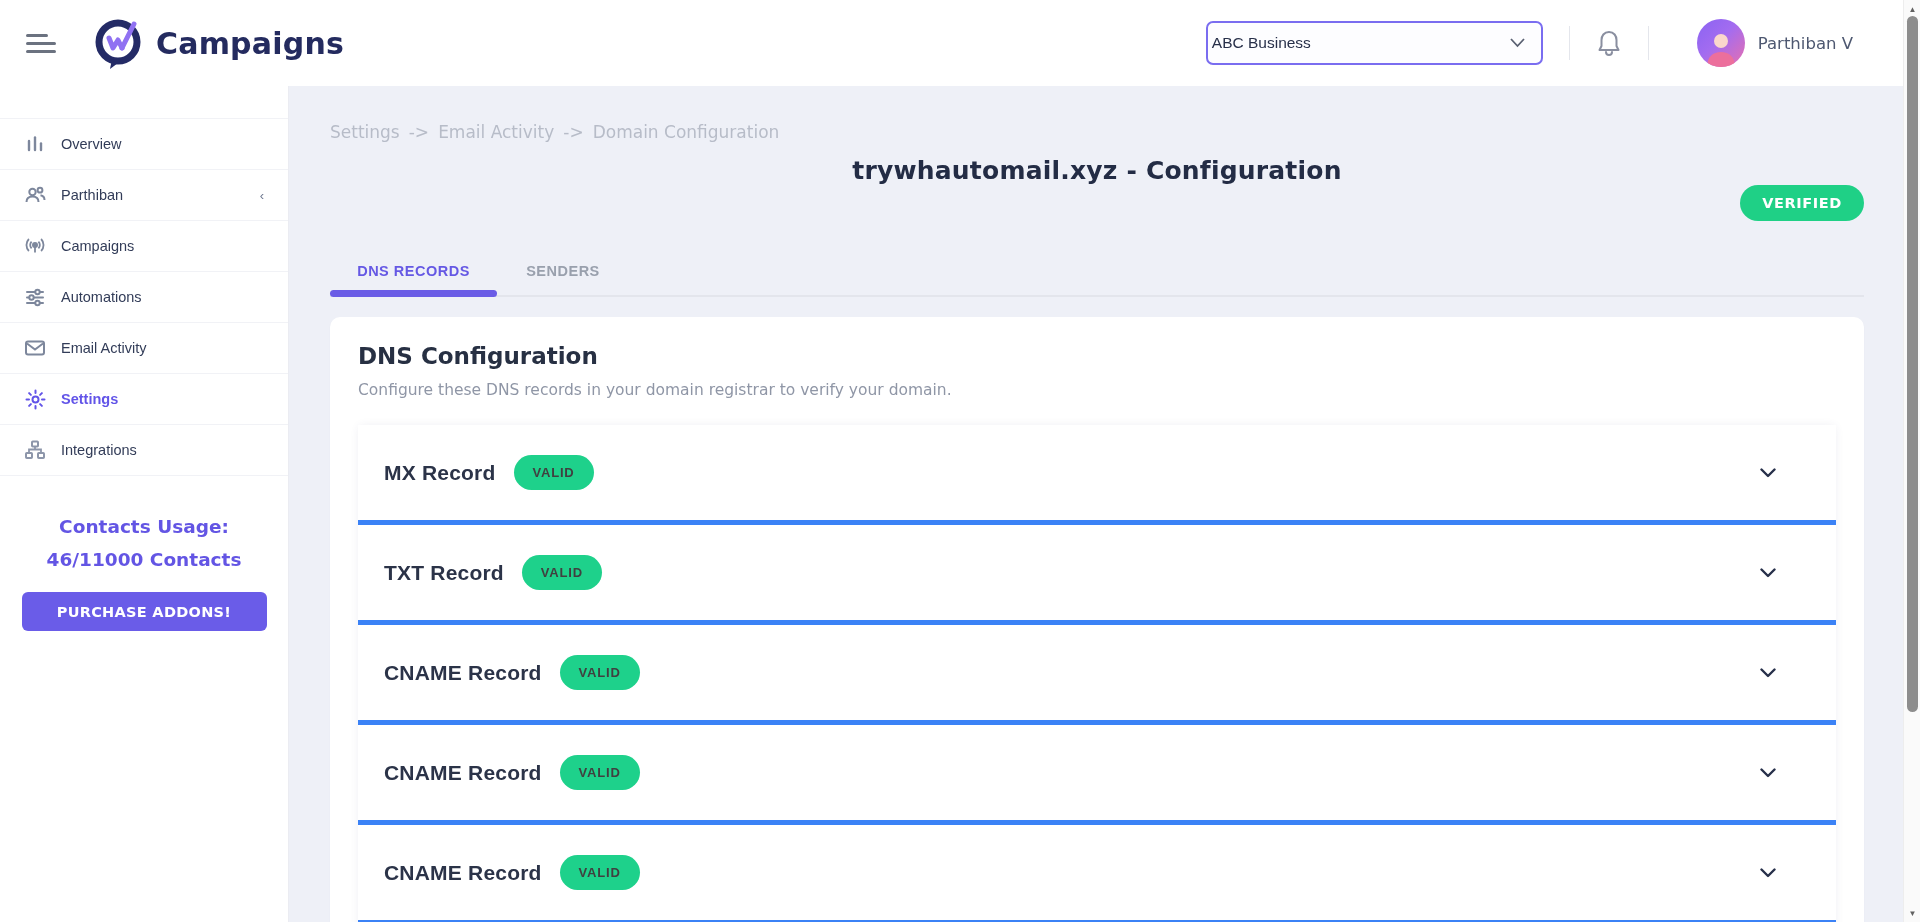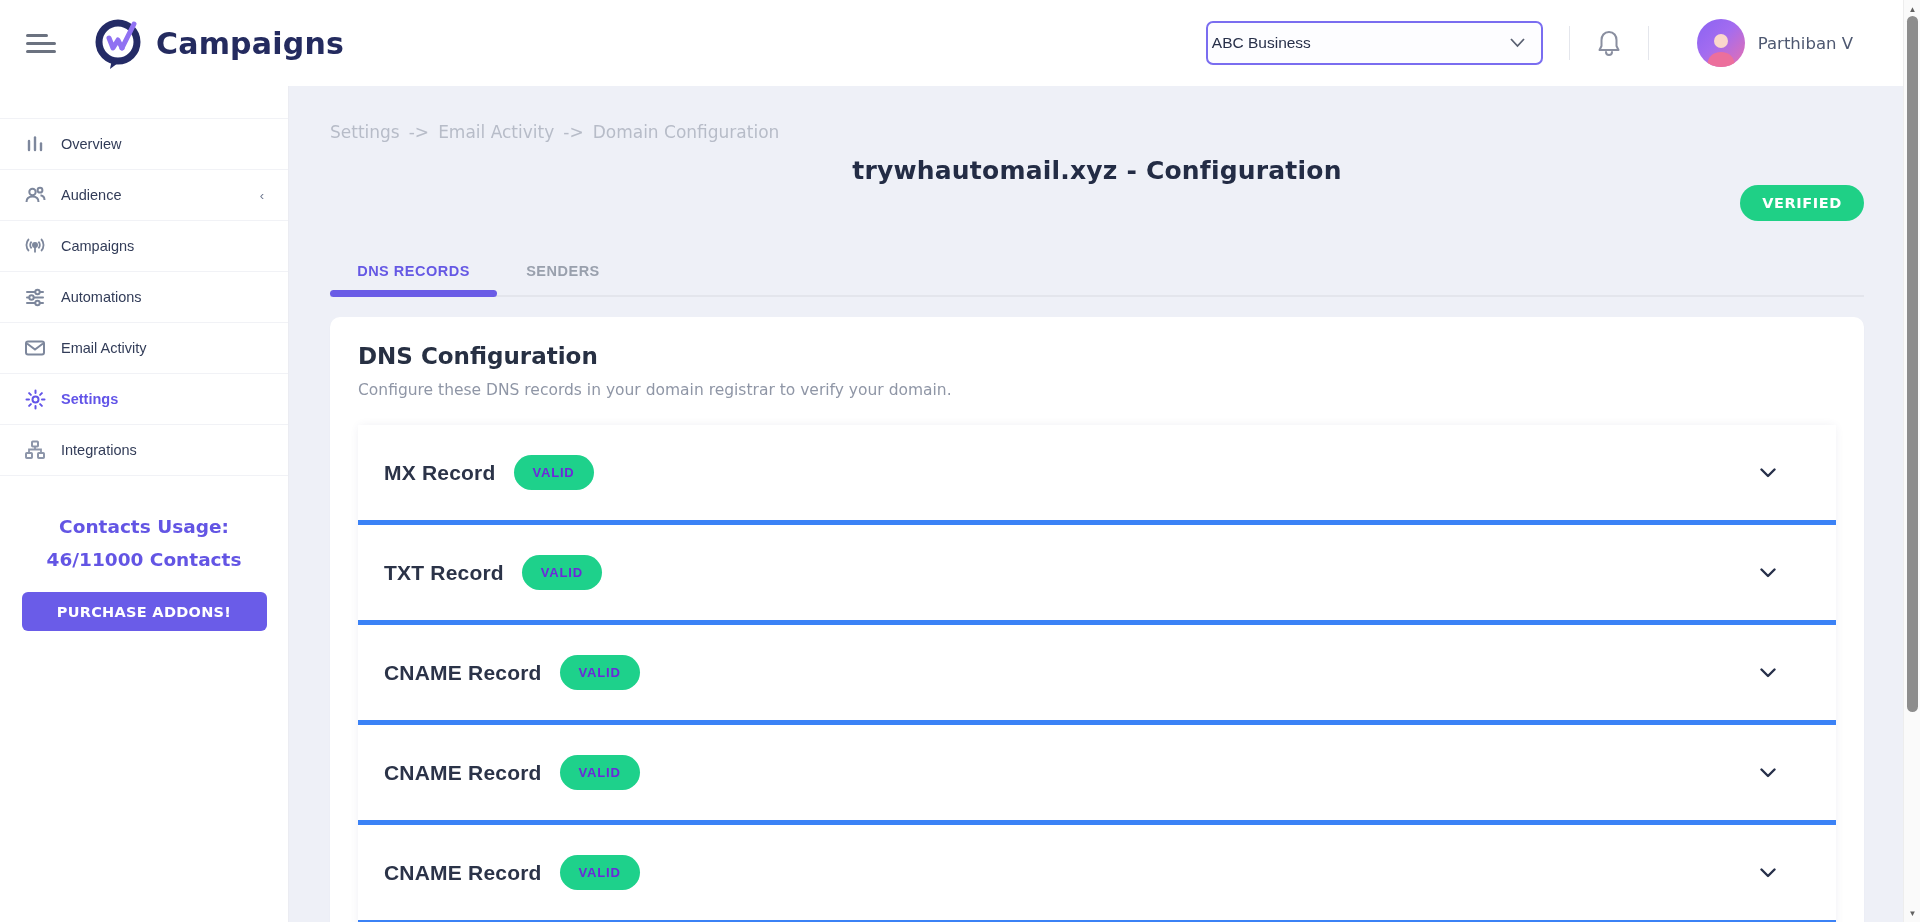--- a/index.html
+++ b/index.html
@@ -70,21 +70,21 @@
   .tab-line { height:2px; background:#e3e5ec; margin-top:4px; }
 
   .card { margin-top:20px; background:#fff; border-radius:10px; height:660px; padding:26px 28px; box-shadow:0 1px 2px rgba(40,50,90,0.04); }
   .card-title { font-family:"DejaVu Sans", sans-serif; font-size:23px; font-weight:bold; color:#273043; }
   .card-sub { margin-top:12px; font-size:15.5px; color:#8f96a6; font-family:"DejaVu Sans", sans-serif; }
 
   .accordion { margin-top:26px; border-radius:6px; box-shadow:0 0 8px rgba(60,70,110,0.08); background:#fff; }
   .record-row { height:100px; display:flex; align-items:center; padding:0 26px; border-bottom:5px solid #3b82f6; cursor:pointer; background:#fff; }
   .record-row.partial { height:39px; border-bottom:none; }
   .rec-name { font-size:21px; font-weight:bold; color:#2b3348; letter-spacing:0.2px; }
-  .valid-badge { margin-left:18px; background:#1ed18b; color:#6d28d9; font-weight:bold; font-size:13px;
+  .valid-badge { margin-left:18px; background:#1ed18b; color:#404040; font-weight:bold; font-size:13px;
     letter-spacing:0.8px; padding:10px 19px; border-radius:18px; }
   .rec-chevron { margin-left:auto; margin-right:34px; display:flex; }
 </style>
 </head>
 <body>
 
 <div class="app">
 
   <div class="header">
     <div class="hamburger">
@@ -153,21 +153,21 @@
         <span class="ic">
           <svg width="22" height="20" viewBox="0 0 22 20">
               <g fill="none" stroke="#7d879c" stroke-width="2">
             <circle cx="8.5" cy="7" r="3.2"></circle>
             <path d="M2.5 17 C2.5 13 5 11.5 8.5 11.5 C12 11.5 14.5 13 14.5 17"></path>
             <circle cx="16" cy="5.2" r="2.4"></circle>
             <path d="M16.5 10.2 C19 10.6 20.5 12.4 20.5 15"></path>
           </g>
             </svg>
         </span>
-        <span class="lbl">Audience</span>
+        <span class="lbl">Parthiban</span>
         <span class="sub">‹</span>
       </div>
 
       <div class="nav-item">
         <span class="ic">
           <svg width="22" height="20" viewBox="0 0 22 20">
               <g fill="none" stroke="#7d879c" stroke-width="1.8">
             <circle cx="11" cy="9" r="2.1" fill="#7d879c"></circle>
             <line x1="11" y1="11" x2="11" y2="16.5"></line>
             <path d="M7.6 5.6 A4.8 4.8 0 0 0 7.6 12.4"></path>

